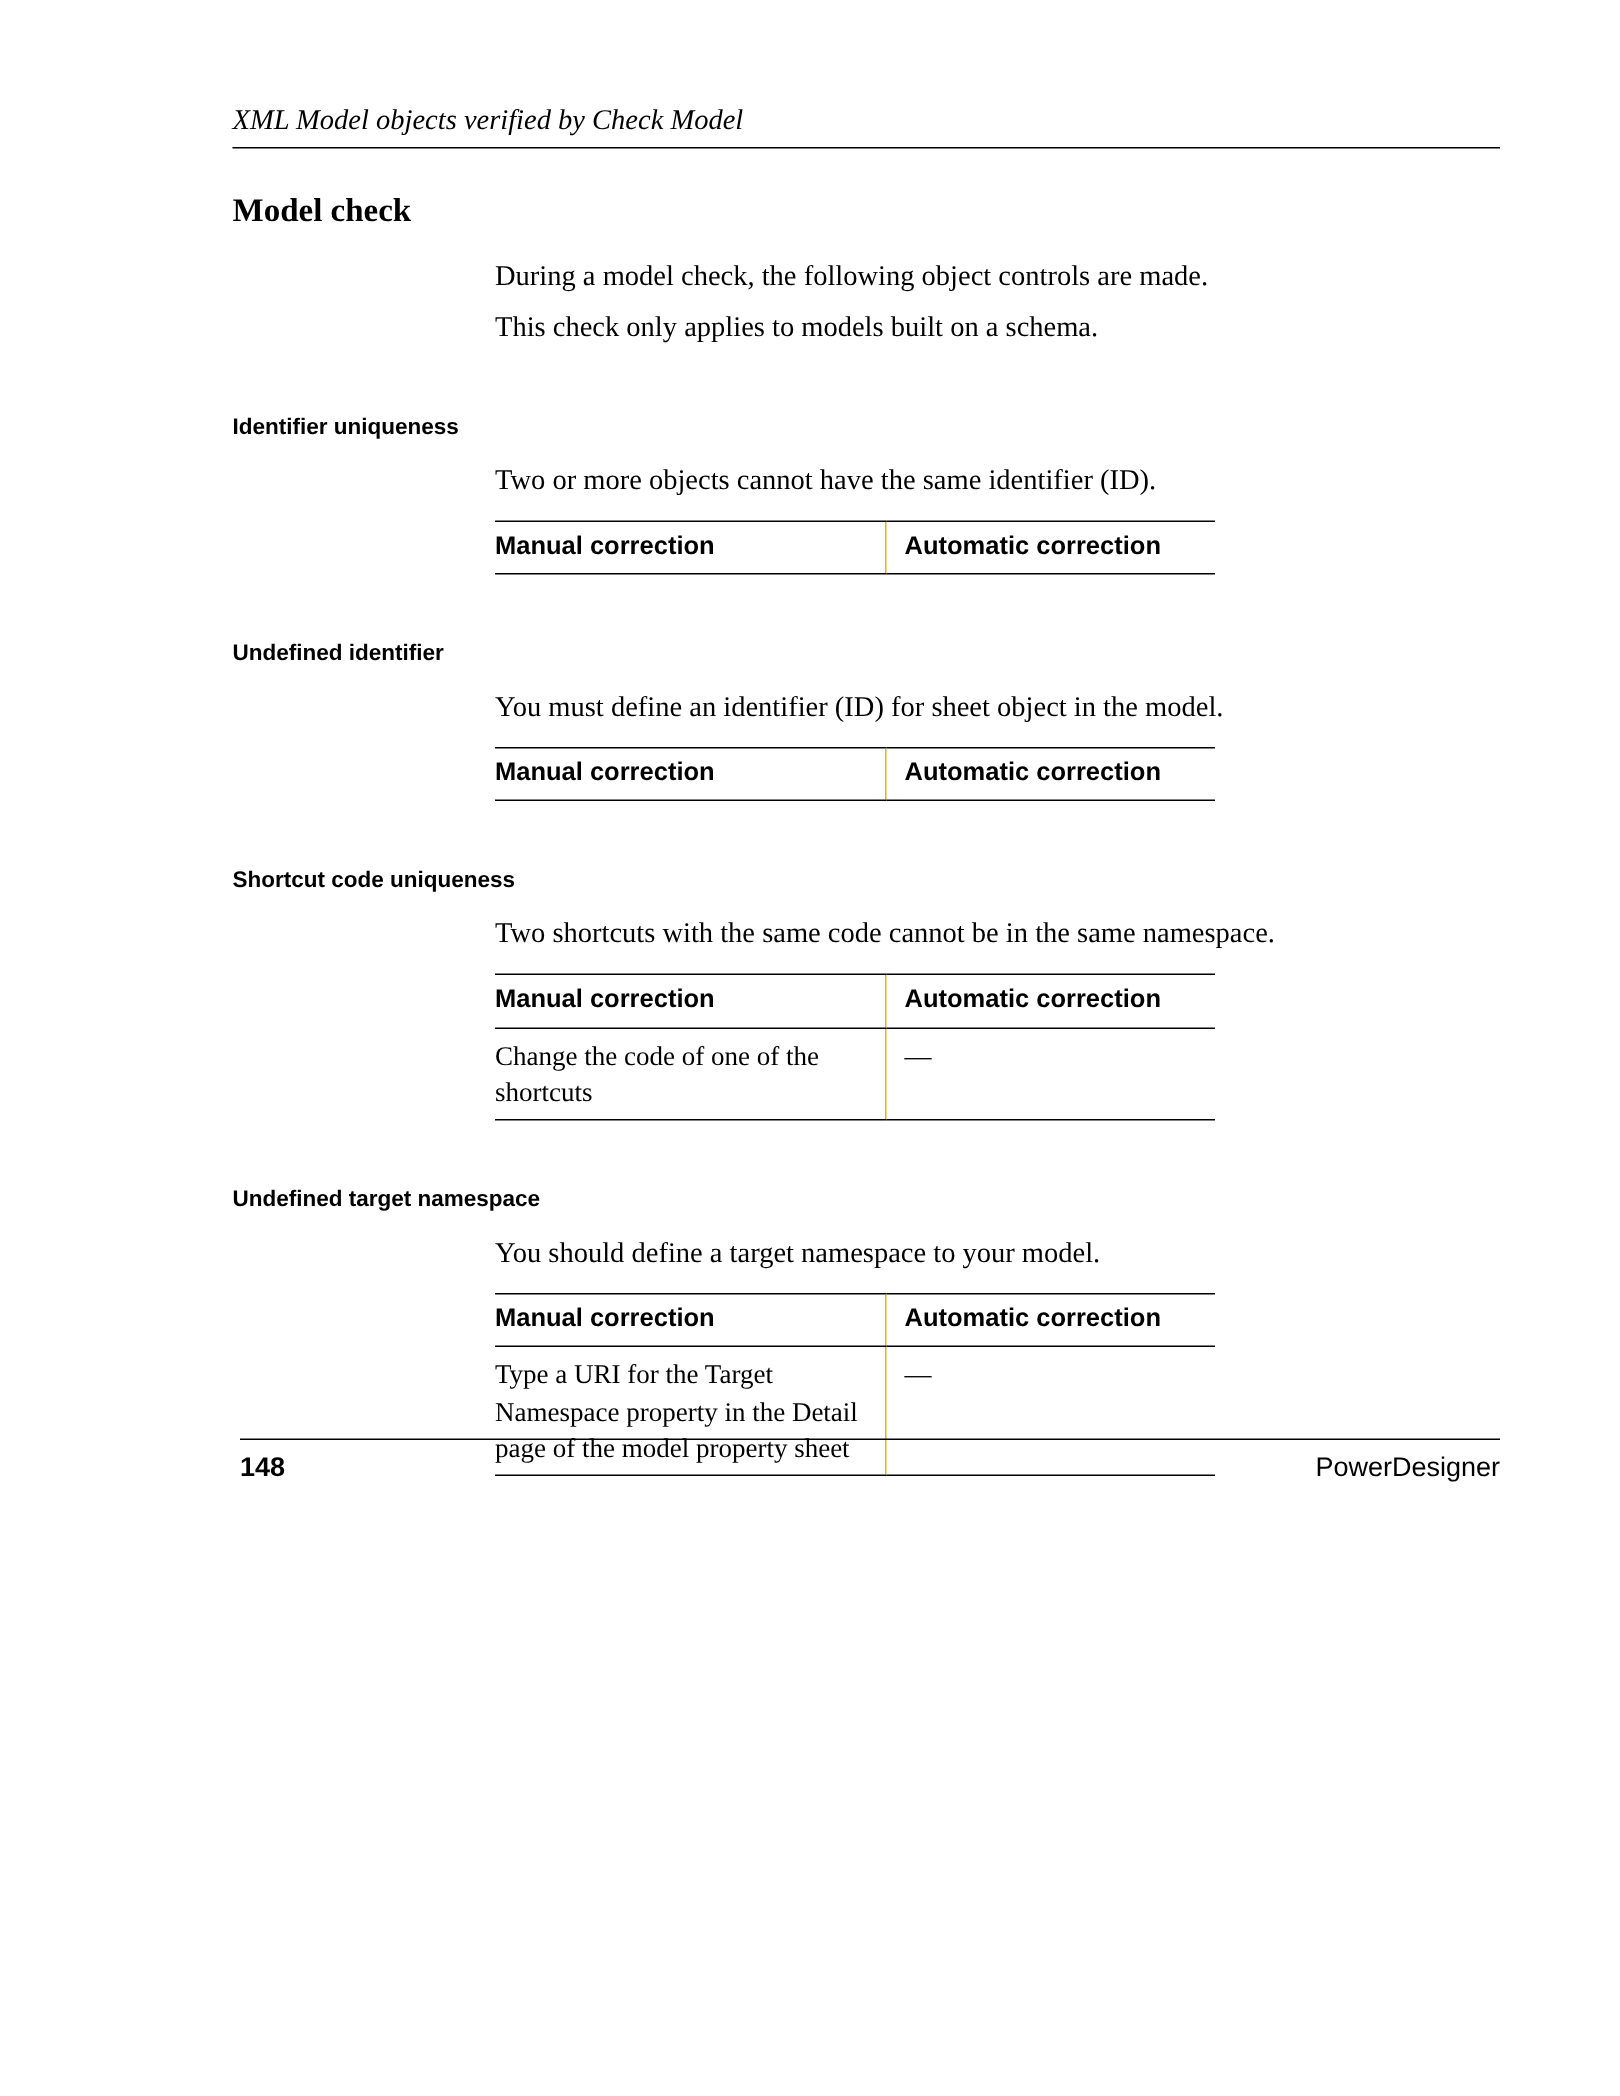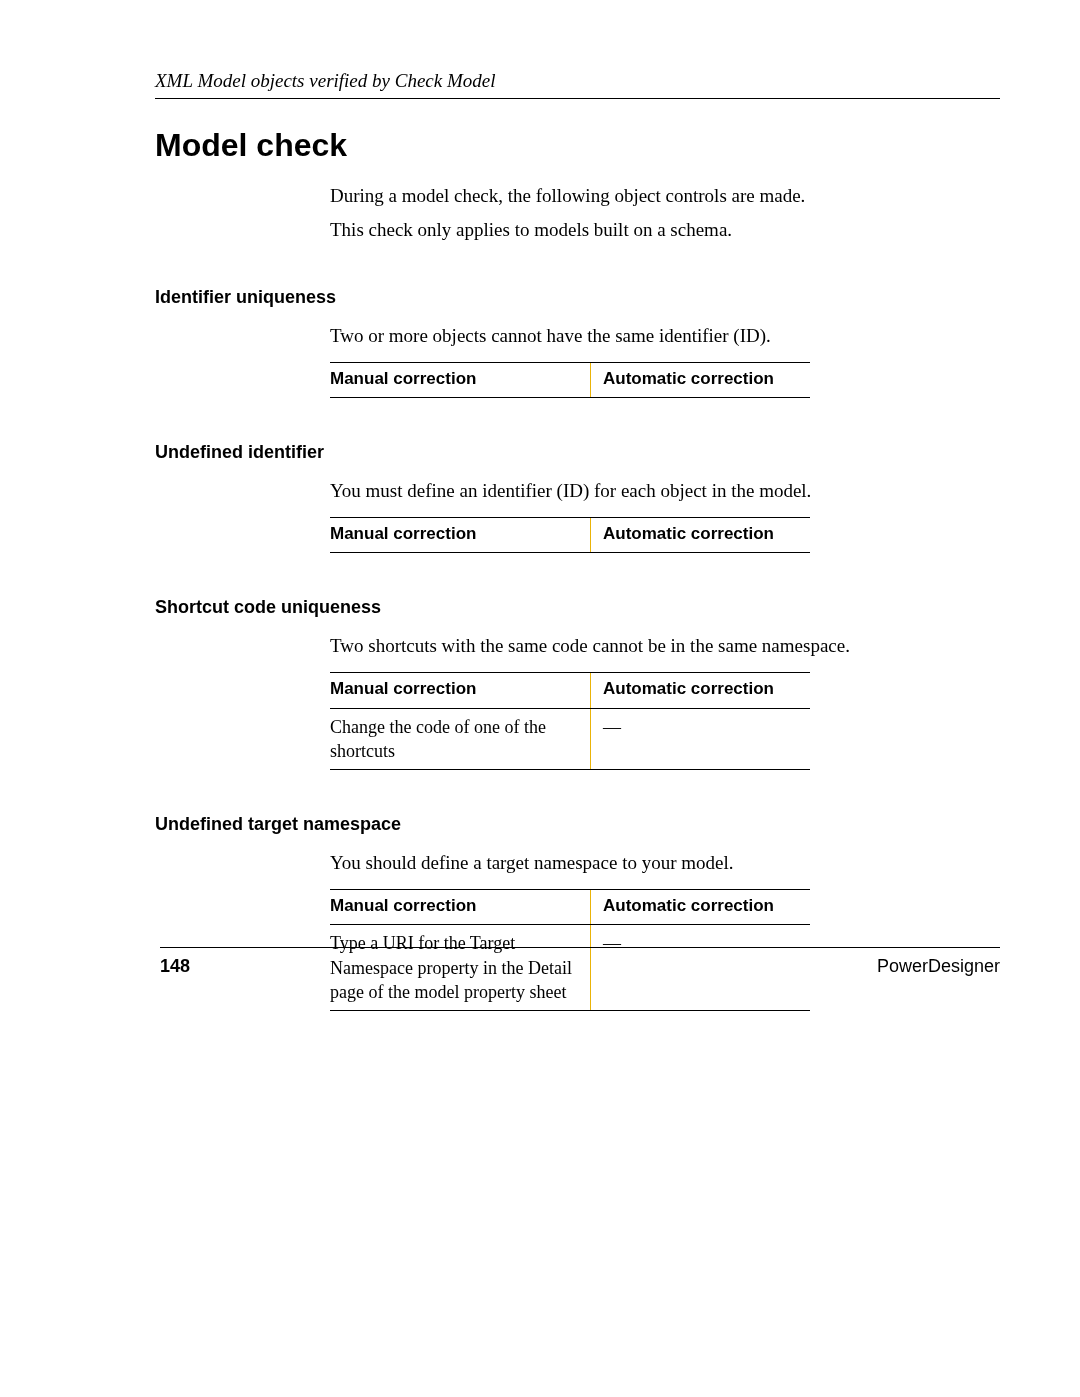--- a/index.html
+++ b/index.html
@@ -21,38 +21,38 @@
     font-style: italic;
     font-size: 19px;
     margin-bottom: 6px;
   }
   .hr {
     border: none;
     border-top: 1.5px solid #000;
     margin: 0 0 28px 0;
   }
   .section-title {
-    font-family: Liberation Sans, sans-serif;
-    font-weight: bold;
-    font-size: 32px;
+    font-family: Liberation Serif, serif;
+    font-weight: bold;
+    font-size: 22px;
     margin: 0 0 18px 0;
   }
   .intro {
     margin-left: 175px;
     font-size: 19px;
     line-height: 1.45;
   }
   .intro p { margin: 0 0 6px 0; }
   .subsection {
     margin-top: 44px;
   }
   .sub-title {
     font-family: Arial, Helvetica, sans-serif;
     font-weight: bold;
-    font-size: 18px;
+    font-size: 15px;
     margin: 0 0 14px 0;
   }
   .sub-body {
     margin-left: 175px;
     font-size: 19px;
     line-height: 1.45;
   }
   .sub-body p { margin: 0 0 12px 0; }
   table.correction {
     border-collapse: collapse;
@@ -82,21 +82,21 @@
     padding-left: 12px;
   }
   table.correction th:first-child,
   table.correction td:first-child {
     width: 250px;
   }
   .footer {
     position: absolute;
     left: 120px;
     right: 120px;
-    bottom: 420px;
+    bottom: 408px;
   }
   .footer-hr {
     border: none;
     border-top: 1.5px solid #000;
     margin: 0 0 8px 0;
   }
   .footer-row {
     display: flex;
     justify-content: space-between;
     font-size: 18px;
@@ -135,21 +135,21 @@
           <th>Automatic correction</th>
         </tr>
       </tbody>
         </table>
     </div>
   </div>
 
   <div class="subsection">
     <h2 class="sub-title">Undefined identifier</h2>
     <div class="sub-body">
-      <p>You must define an identifier (ID) for each object in the model.</p>
+      <p>You must define an identifier (ID) for sheet object in the model.</p>
       <table class="correction">
         <tbody>
             <tr>
           <th>Manual correction</th>
           <th>Automatic correction</th>
         </tr>
       </tbody>
         </table>
     </div>
   </div>

